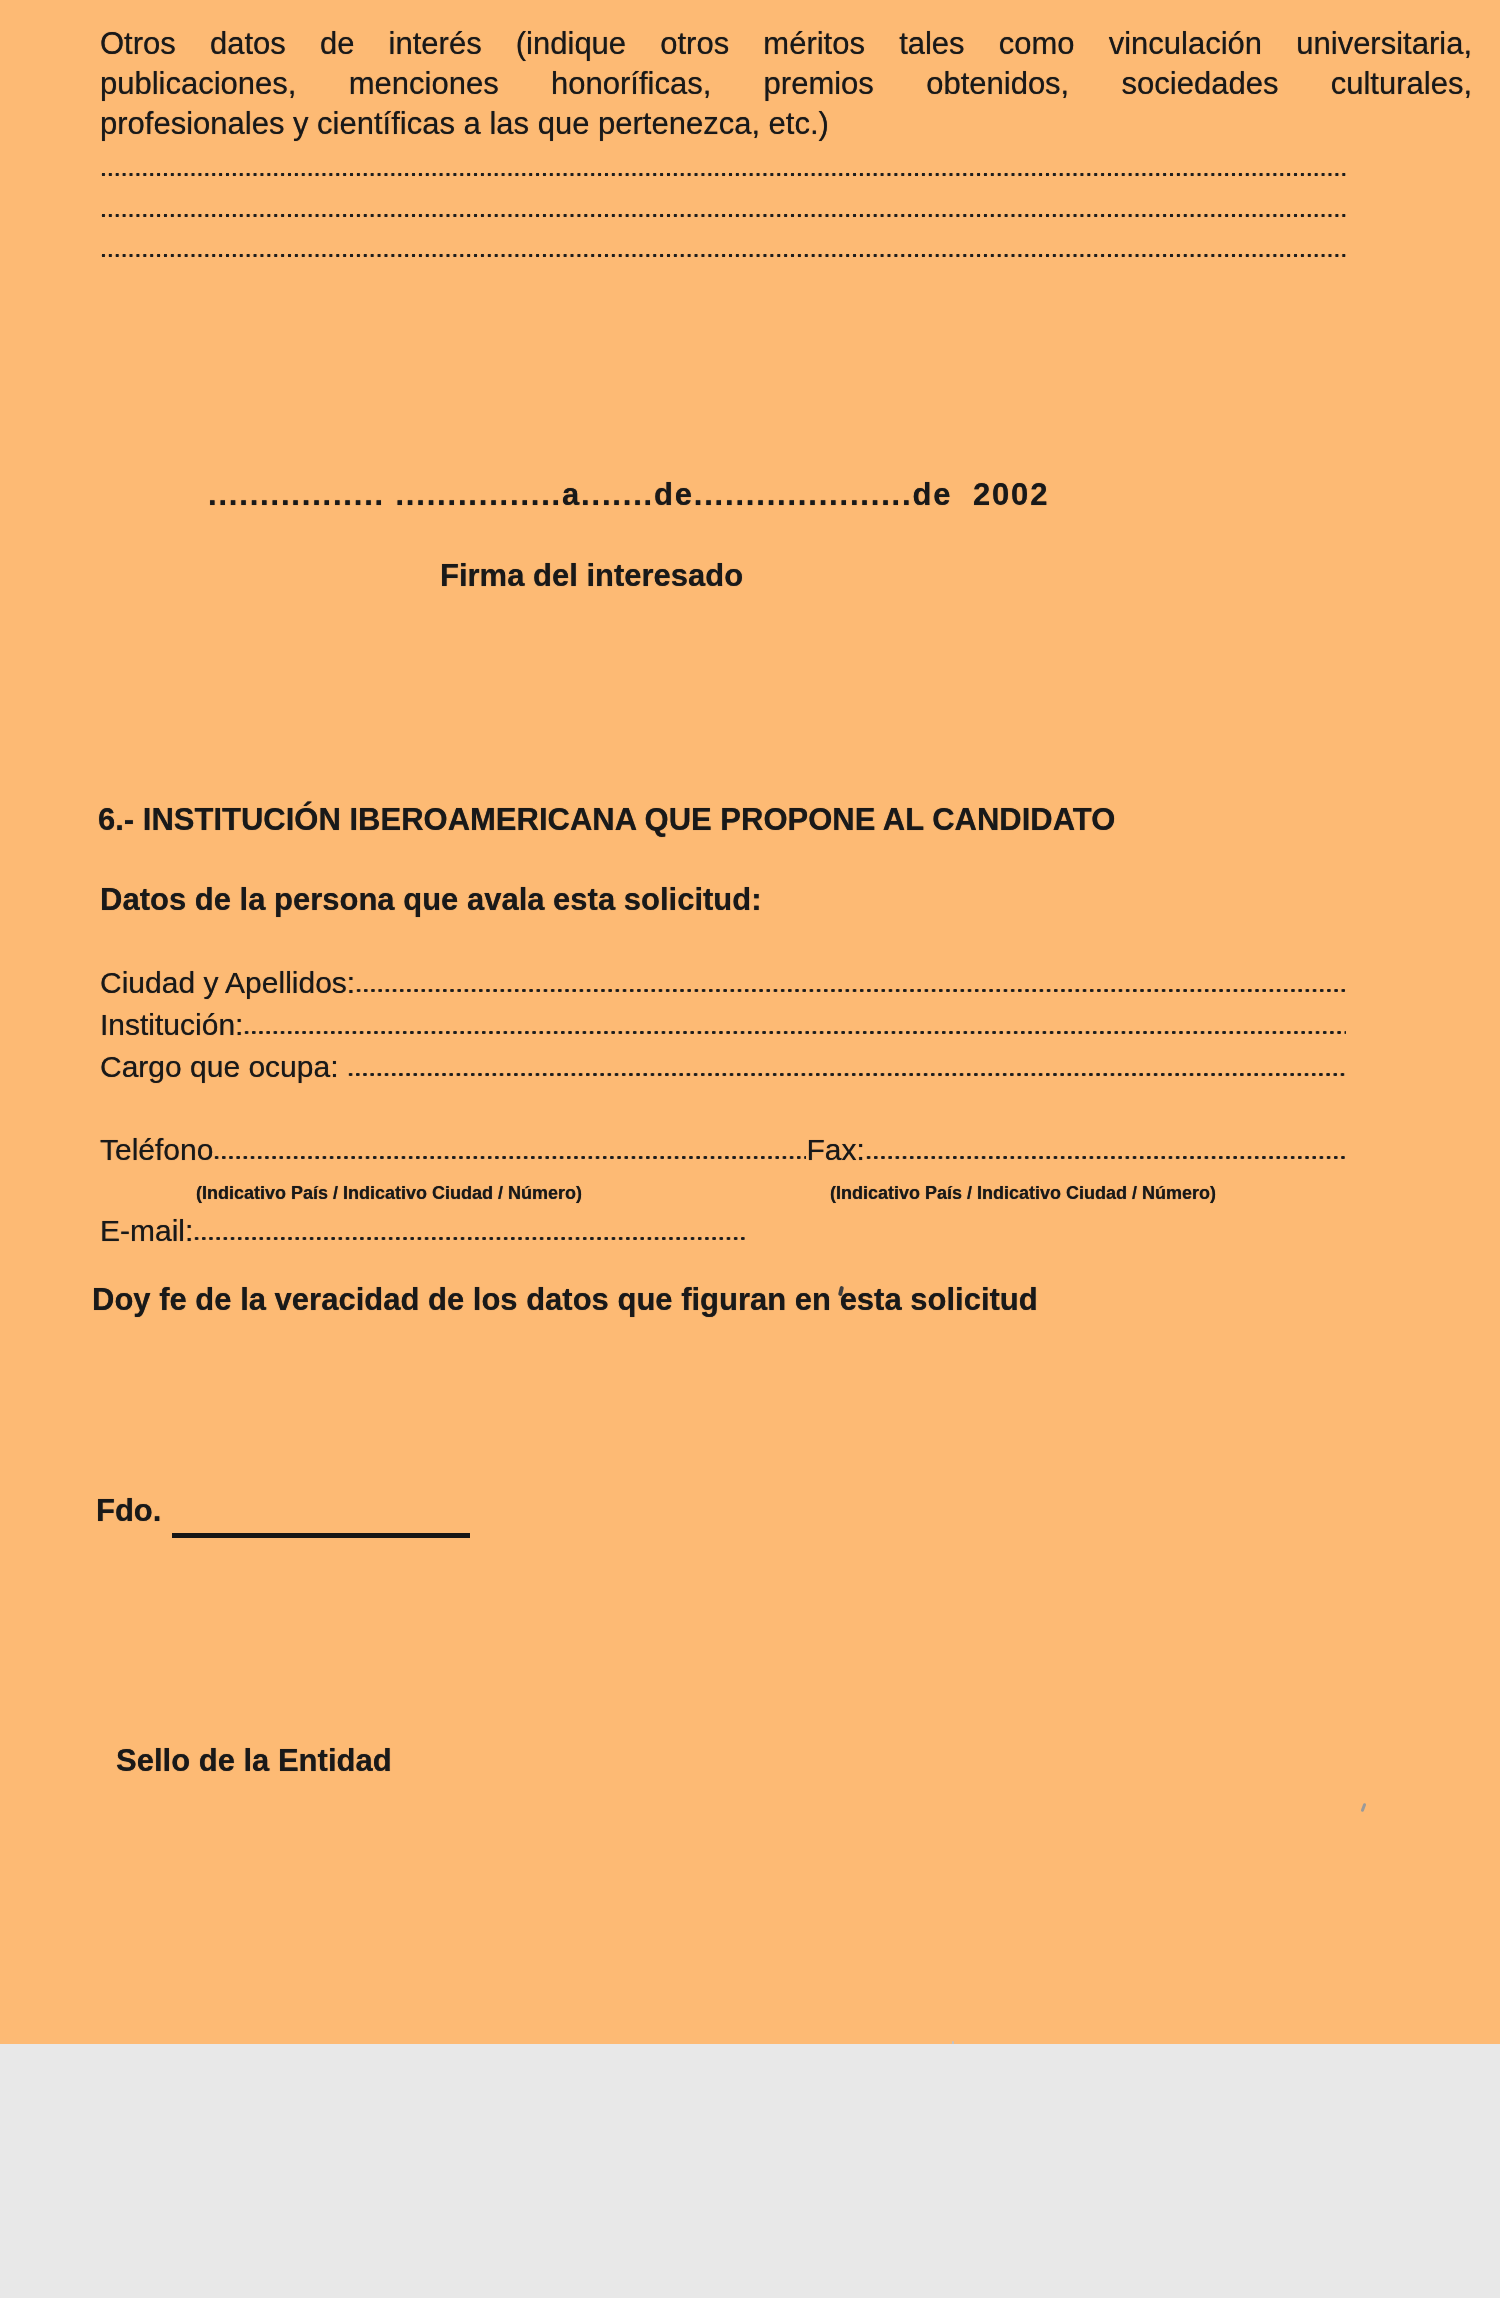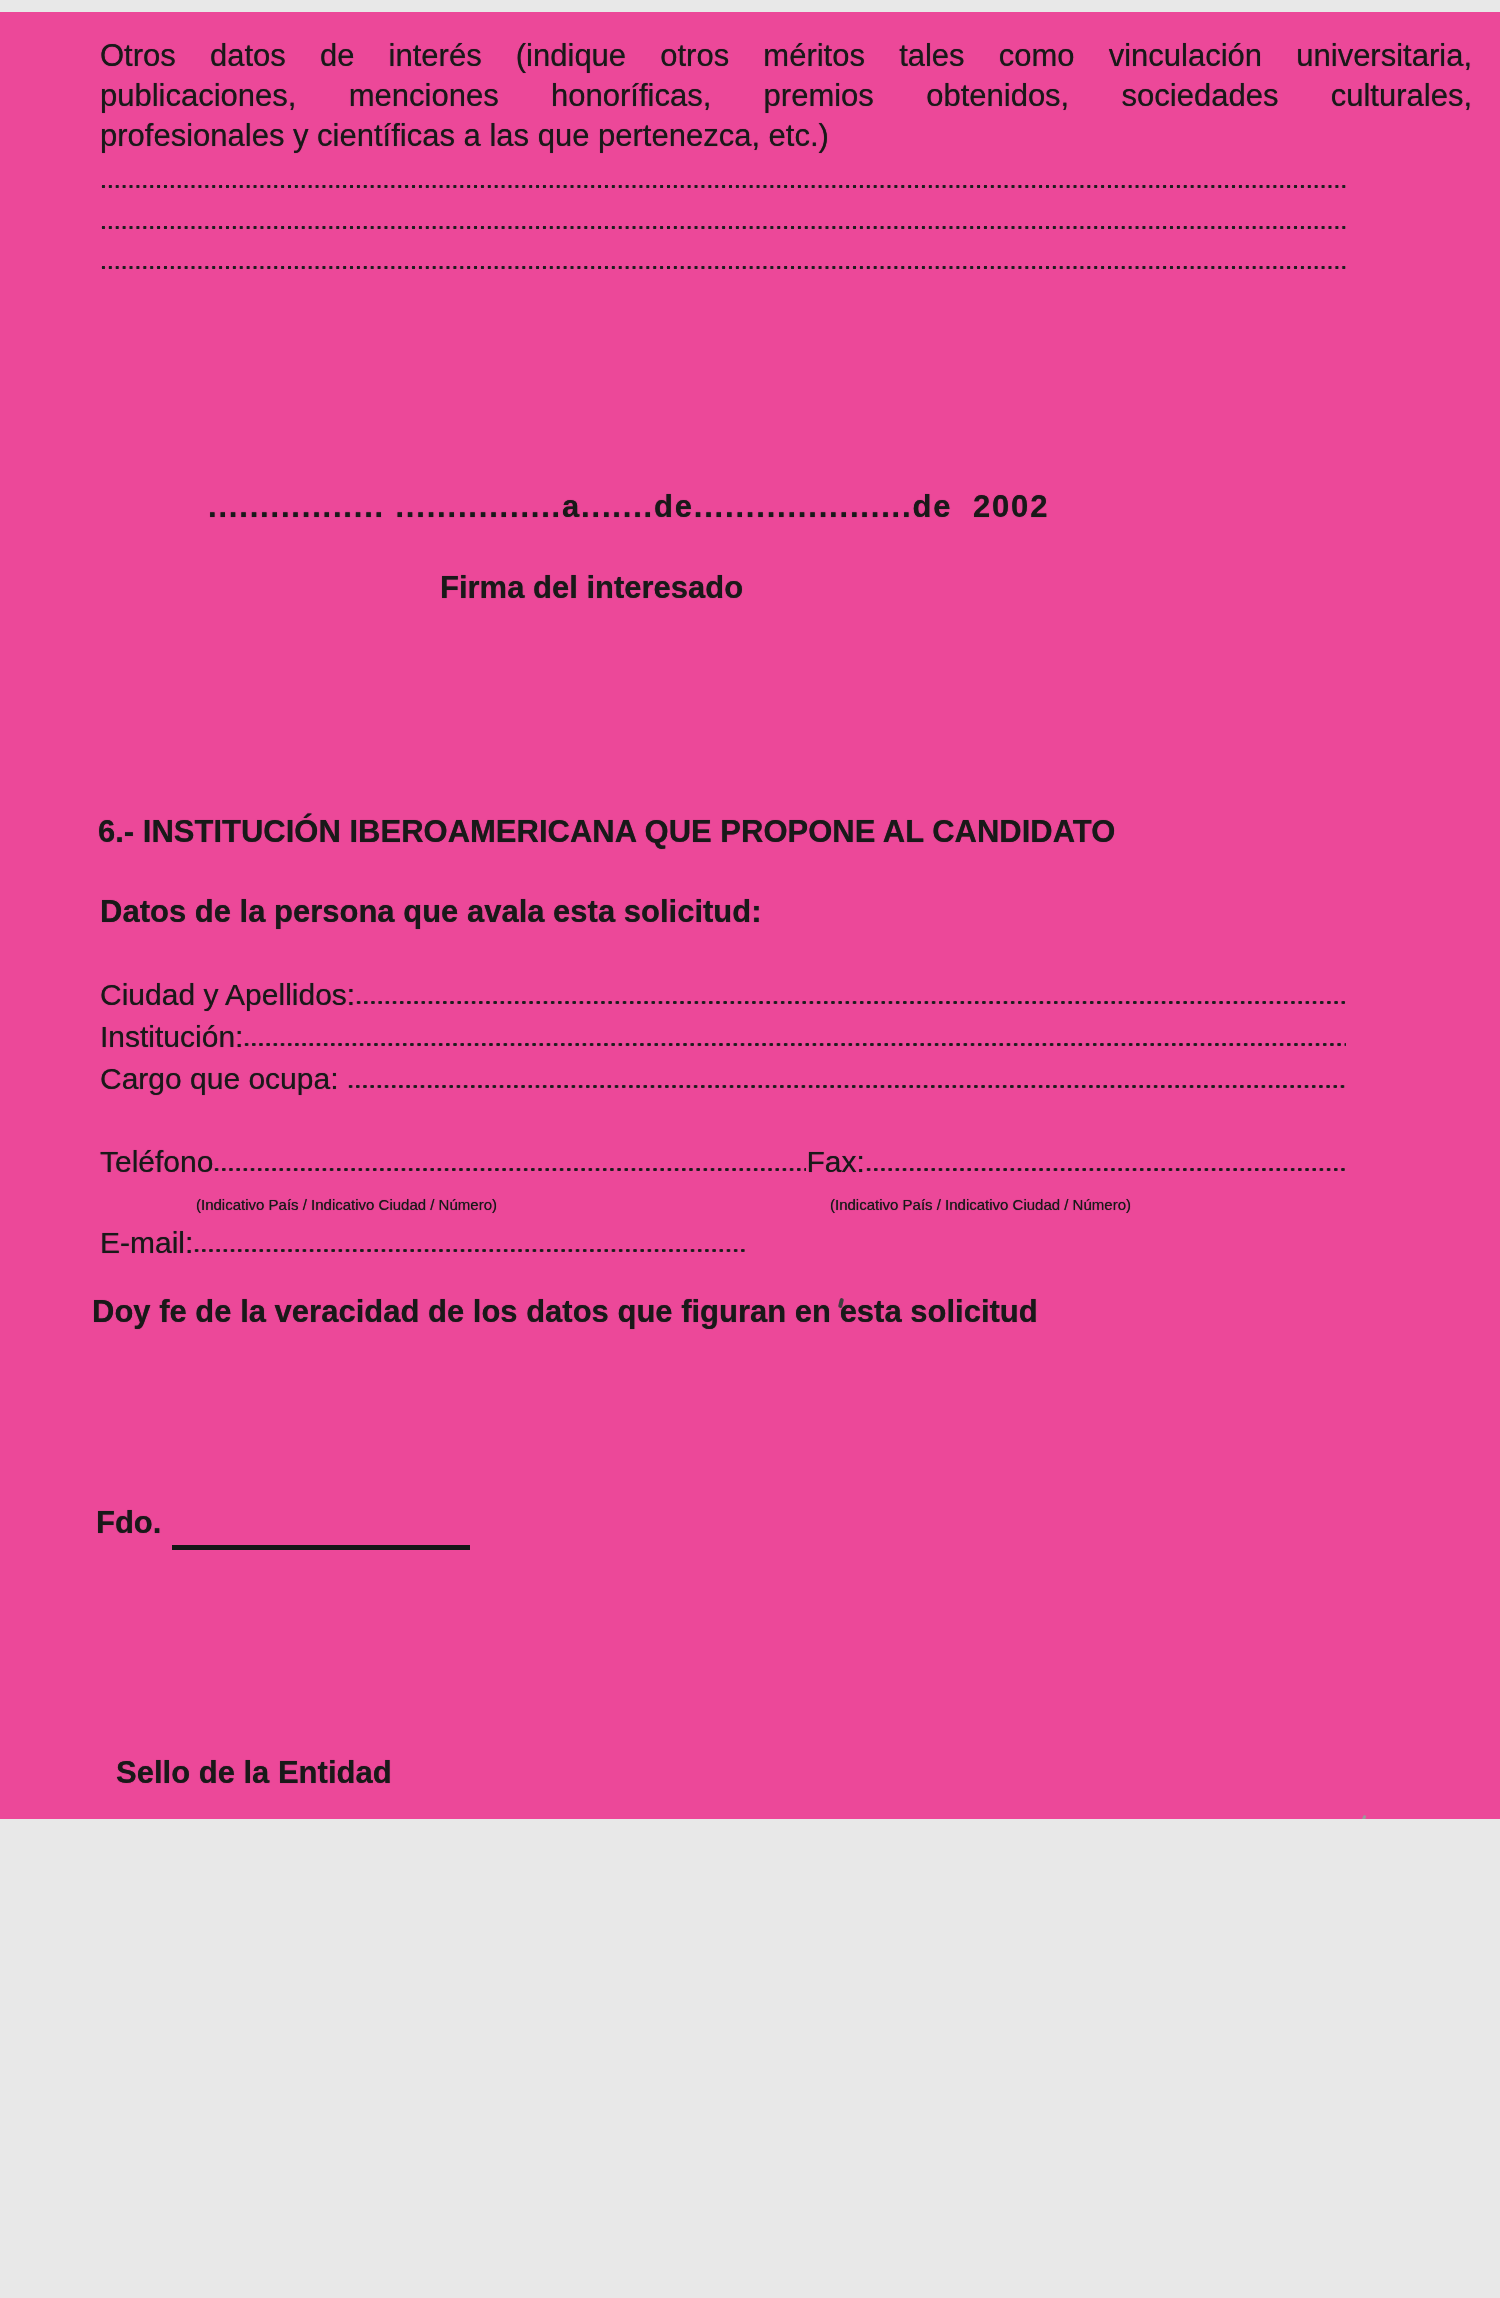--- a/index.html
+++ b/index.html
@@ -1,21 +1,21 @@
 <!DOCTYPE html>
 <html><head>
 <meta charset="utf-8">
 <style>
   html, body { margin: 0; padding: 0; background: #e8e8e8; }
   .page {
     position: relative;
     width: 1500px;
-    height: 1807px;
-    margin: 12px auto;
-    background: #ec4899;
+    height: 2044px;
+    margin: 0 auto;
+    background: #fdba74;
     overflow: hidden;
     font-family: "Liberation Sans", sans-serif;
     color: #191919;
     text-shadow: 0 0 0.7px rgba(25,25,25,0.8);
   }
   .abs   { position: absolute; font-size: 31px; line-height: 36px; white-space: nowrap; }
   .bold  { font-weight: bold; }
   .para  { position: absolute; left: 100px; width: 1372px; font-size: 31px; line-height: 40px; }
   .jl    { text-align: justify; text-align-last: justify; }
   .dotline {
@@ -28,21 +28,21 @@
     display: flex; align-items: flex-end;
     font-size: 30px; line-height: 35px;
   }
   .row .lbl { white-space: pre; }
   .leader {
     flex: 1; height: 7px; margin-bottom: 6px;
     background-image: radial-gradient(circle, #1d1d1d 1.6px, rgba(0,0,0,0) 1.9px);
     background-size: 7.2px 7px; background-repeat: repeat-x; background-position: 0 50%;
   }
   .leader.fixed { flex: none; width: 593px; }
-  .hint { position: absolute; font-size: 15px; line-height: 26px; white-space: nowrap; }
+  .hint { position: absolute; font-size: 18px; line-height: 26px; white-space: nowrap; font-weight: bold; }
   .dateline { white-space: pre; letter-spacing: 1.8px; }
   .sigline { position: absolute; left: 172px; top: 1533px; width: 298px; height: 5px; background: #161616; }
   .artifact { position: absolute; border-radius: 2px; }
 </style>
 </head>
 <body>
 
 <div class="page">
 
   <div class="para" style="top:24px">

